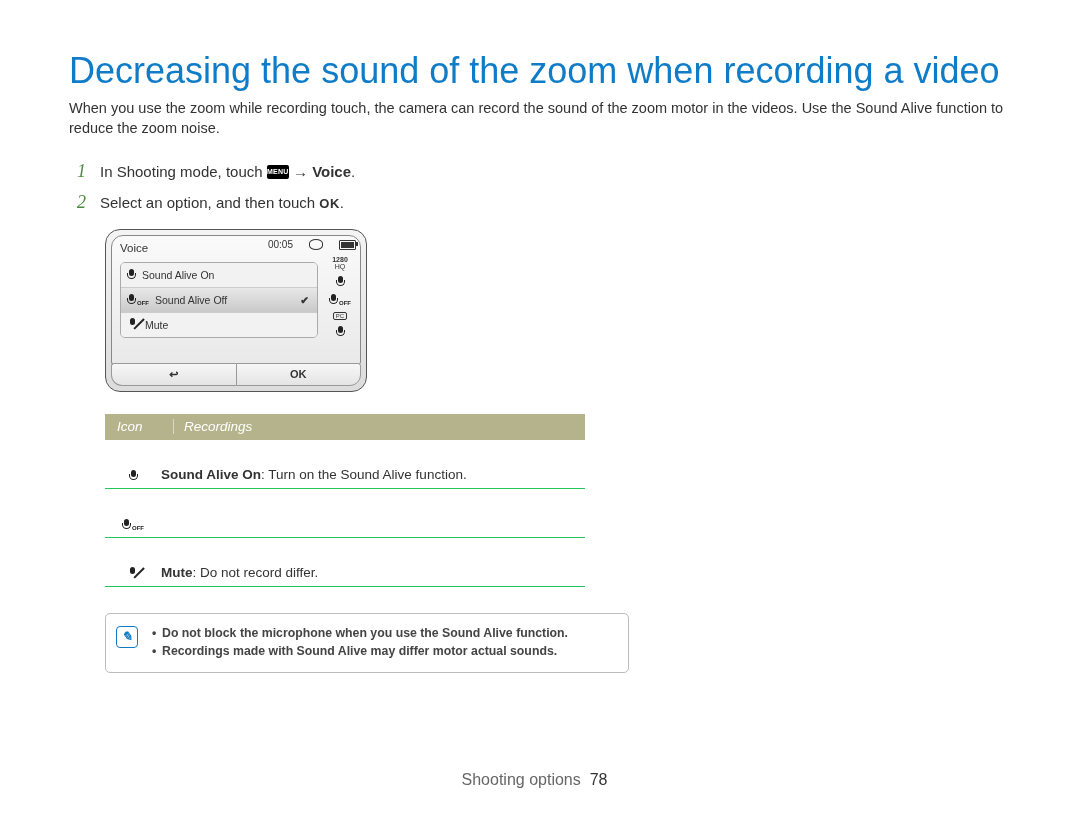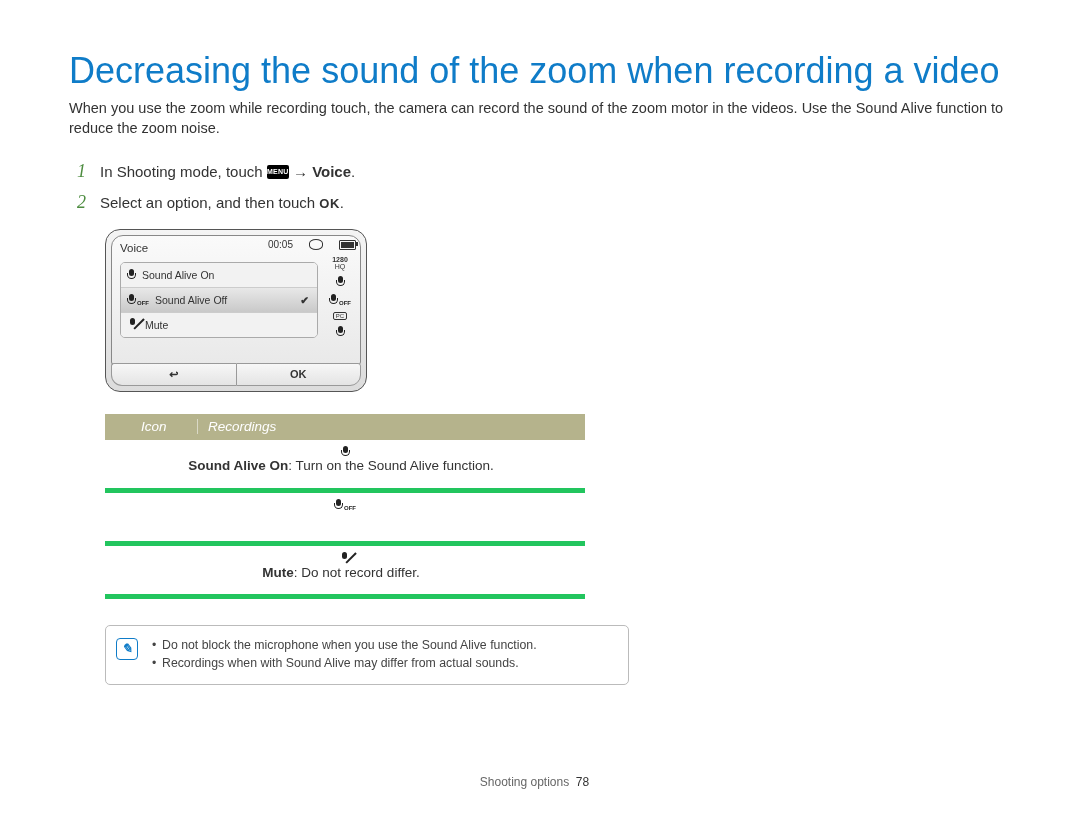--- a/index.html
+++ b/index.html
@@ -216,29 +216,28 @@
     border-collapse: collapse;
   }
   .legend-head {
     display:flex;
     background:#b5b38c;
     color:#fff;
     font-style:italic;
     height:26px;
     align-items:center;
   }
-  .lh-icon{ width:56px; padding-left:12px; border-right:1px solid rgba(255,255,255,.5);margin-left:24px;}
+  .lh-icon{ width:56px; padding-left:12px; border-right:1px solid rgba(255,255,255,.5);}
   .lh-desc{ padding-left:10px;}
   .legend-row{
     display:flex;
-    align-items:center;
+    align-items:flex-end;
     min-height:36px;
-    border-bottom:5px solid #22c55e;
+    border-bottom:1px solid #22c55e;
     padding:6px 0;
-    flex-direction:column;
   }
   .lr-icon{ width:56px; display:flex; justify-content:center;}
   .lr-text{ flex:1; padding-right:8px;}
   .lr-text b{ font-weight:bold;}
 
   .note-box {
     margin: 26px 0 0 36px;
     width: 500px;
     border:1px solid #bbb;
     border-radius:5px;
@@ -252,30 +251,30 @@
   }
   .note-icon{
     width:20px;height:20px; flex:0 0 auto;
     border:1.8px solid #0f7cc8; border-radius:4px;
     color:#0f7cc8;
     display:flex; align-items:center; justify-content:center;
     font-weight:bold; font-style:italic;
     font-size:13px;
     margin-top:2px;
   }
-  .note-list{ margin:0; padding:0; list-style:none;}
+  .note-list{ margin:0; padding:0; list-style:none;font-weight:bold;}
   .note-list li{ padding-left:10px; position:relative; line-height:1.5;}
   .note-list li:before{ content:"•"; position:absolute; left:0;}
 
   .footer{
     position:absolute;
     bottom:26px;
     left:0; right:11px;
     text-align:center;
-    font-size:12px;
+    font-size:16px;
     color:#666;
   }
   .footer .pg{ color:#333;}
 </style>
 </head>
 <body>
 
 <div class="page">
 
   <h1 class="title">Decreasing the sound of the zoom when recording a video</h1>
@@ -377,21 +376,21 @@
           </span>
         </div>
       <div class="lr-text"><b>Mute</b><span>: Do not record differ.</span></div>
     </div>
   </div>
 
   <div class="note-box">
     <div class="note-icon">✎</div>
     <ul class="note-list">
       <li>Do not block the microphone when you use the Sound Alive function.</li>
-      <li>Recordings when with Sound Alive may differ from actual sounds.</li>
+      <li>Recordings made with Sound Alive may differ motor actual sounds.</li>
     </ul>
   </div>
 
   <div class="footer">
     <span>Shooting options</span>&nbsp;&nbsp;<span class="pg">78</span>
   </div>
 
 </div>
 
 </body></html>

